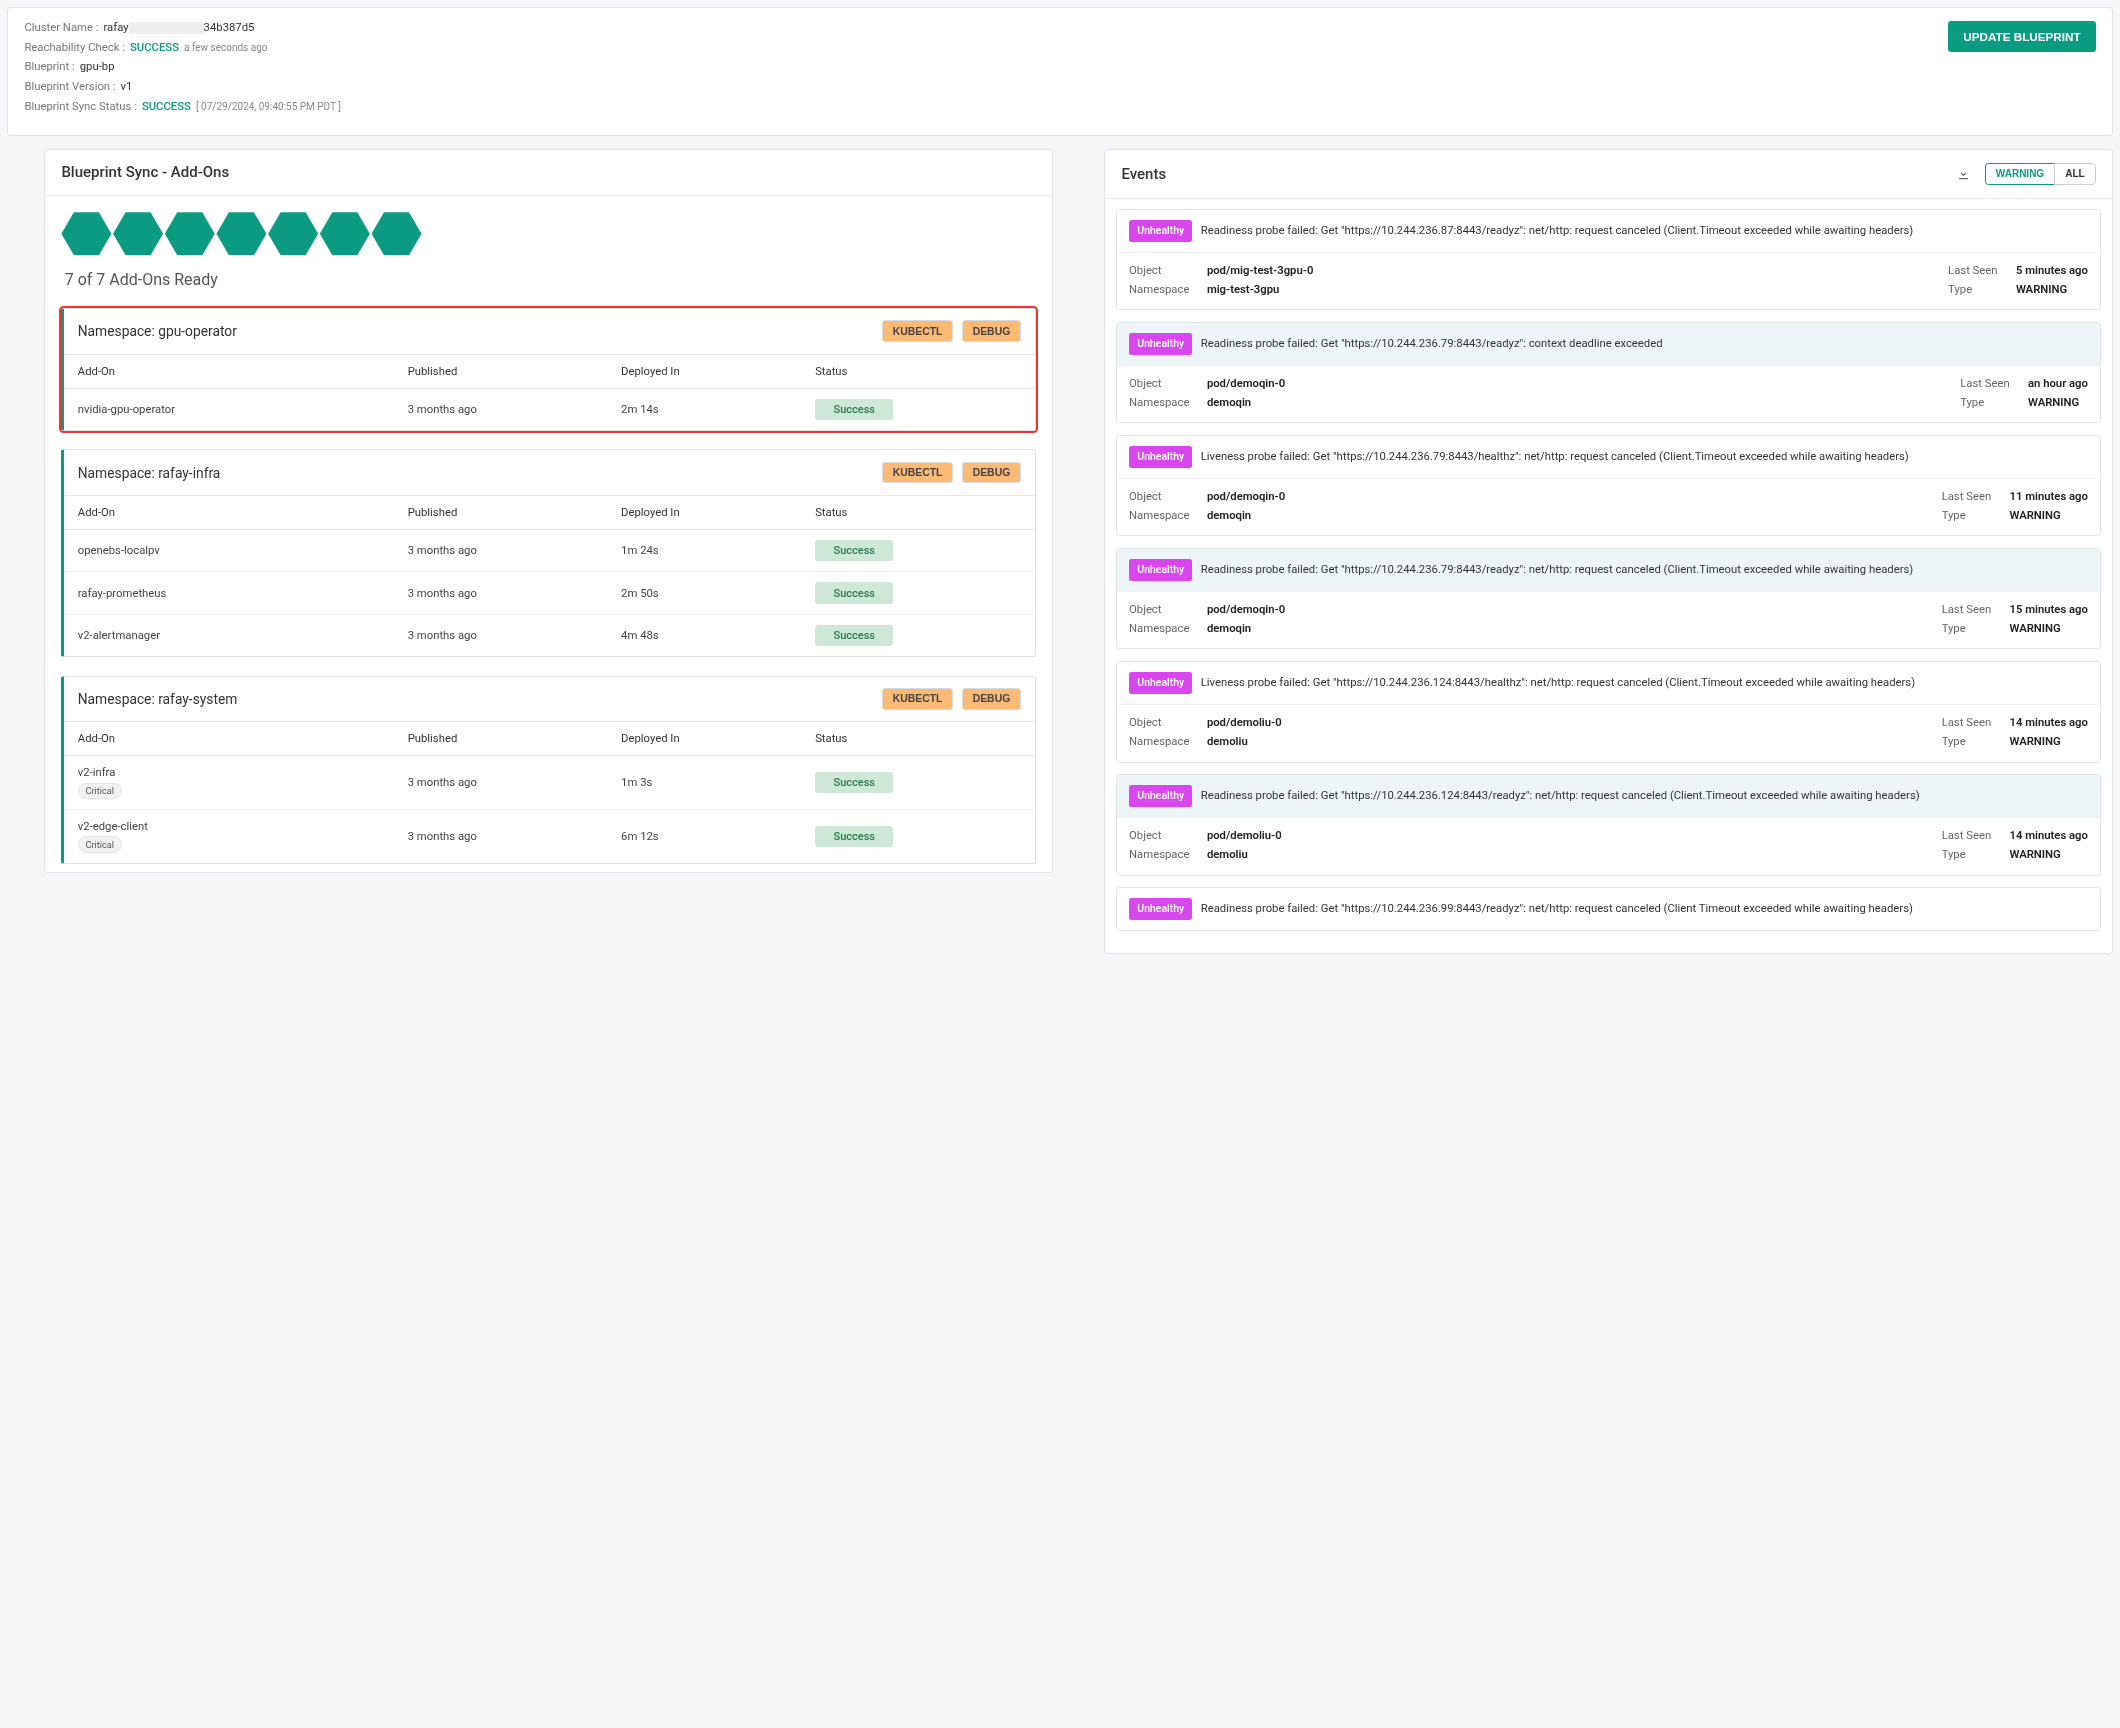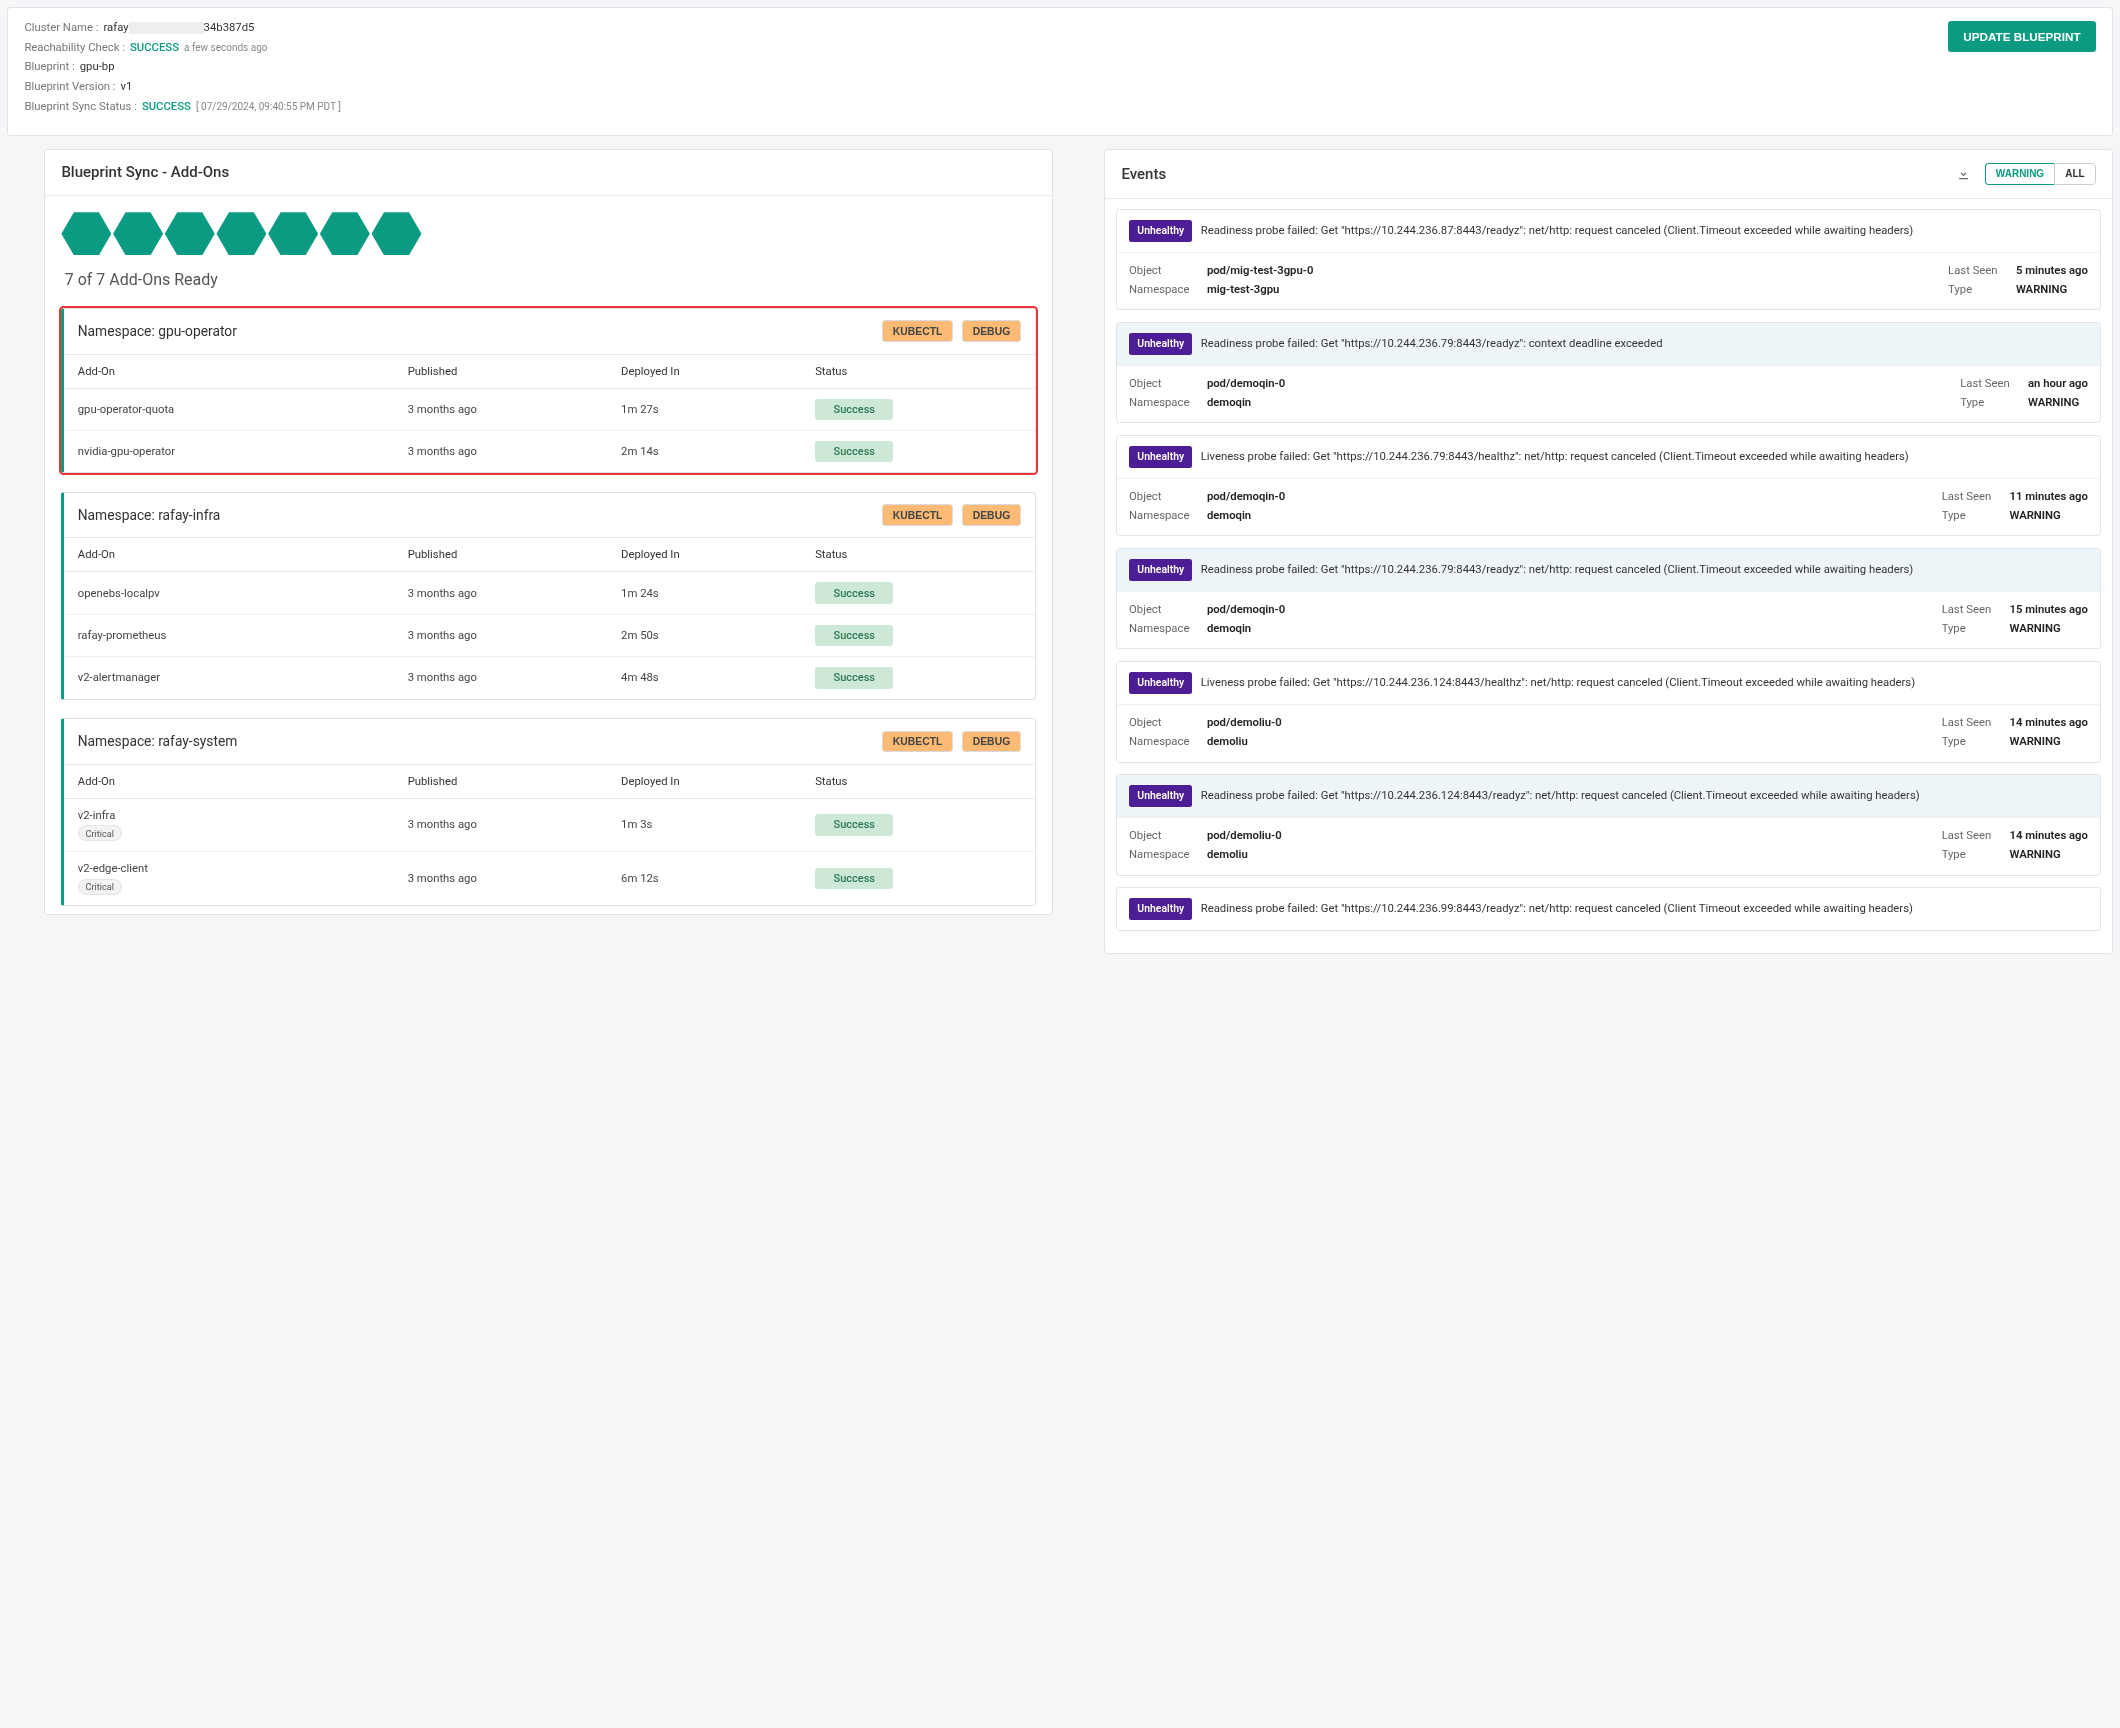--- a/index.html
+++ b/index.html
@@ -38,21 +38,21 @@
   .dl-icon { width:15px; height:15px; fill:#666; cursor:pointer;}
   .seg { display:flex; border-radius:3.3px; overflow:hidden; }
   .seg button { border:0.8px solid #ccc; background:#fff; color:#333; font-size:10px; font-weight:600; padding:4.2px 10px; cursor:pointer; }
   .seg button.active { border-color:#0b9b82; color:#0b9b82; }
   .seg button:first-child { border-right:none; border-top-right-radius:0; border-bottom-right-radius:0; border-top-left-radius:3.3px; border-bottom-left-radius:3.3px;}
   .seg button:last-child { border-top-right-radius:3.3px; border-bottom-right-radius:3.3px; border-top-left-radius:0; border-bottom-left-radius:0;}
   .events-body { padding:10px 11.7px; }
   .event-card { border:0.8px solid #e1e4e7; border-radius:3.3px; margin-bottom:11.7px; overflow:hidden;}
   .ev-top { padding:10px 11.7px; line-height:1.6; display:block; }
   .ev-top.tinted { background:#eef5f9; }
-  .ev-badge { display:inline-block; background:#4c1d95; color:#fff; font-weight:600; font-size:10.4px; padding:2.5px 8.3px; border-radius:2.5px; margin-right:8.3px; }
+  .ev-badge { display:inline-block; background:#d946ef; color:#fff; font-weight:600; font-size:10.4px; padding:2.5px 8.3px; border-radius:2.5px; margin-right:8.3px; }
   .ev-msg { color:#333; }
   .ev-bottom { display:flex; justify-content:space-between; padding:8.3px 11.7px 10px 11.7px; border-top:0.8px solid #eef0f2; gap:16.7px; }
   .ev-kv { line-height:1.7; }
   .ev-k { color:#666; display:inline-block; min-width:75px; }
   .ev-v { font-weight:600; color:#222; }
   .ev-right { text-align:left; }
   .ev-right .ev-k { min-width:65px; }
 </style>
 </head>
 <body>
@@ -116,28 +116,20 @@
                 <tr>
                   <th style="width: 34%;">Add-On</th>
                   <th style="width: 22%;">Published</th>
                   <th style="width: 20%;">Deployed In</th>
                   <th>Status</th>
                 </tr>
               </thead>
               <tbody>
                 <tr>
                   <td>
-                    <div>gpu-operator-quota</div>
-                  </td>
-                  <td>3 months ago</td>
-                  <td>1m 27s</td>
-                  <td><span class="status-pill">Success</span></td>
-                </tr>
-                <tr>
-                  <td>
                     <div>nvidia-gpu-operator</div>
                   </td>
                   <td>3 months ago</td>
                   <td>2m 14s</td>
                   <td><span class="status-pill">Success</span></td>
                 </tr>
               </tbody>
             </table>
           </div>
           <div class="ns-card">

